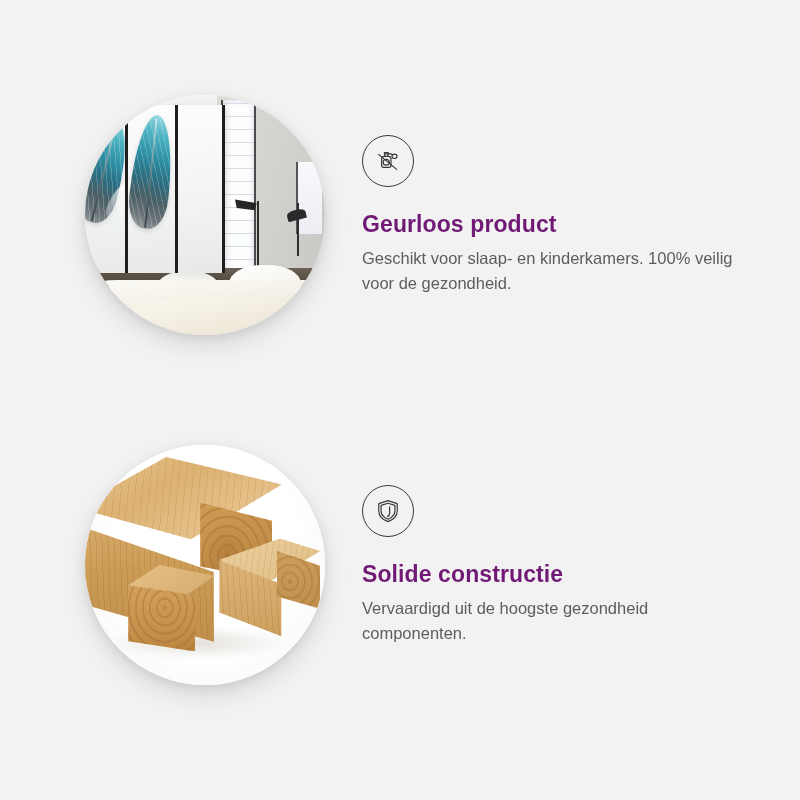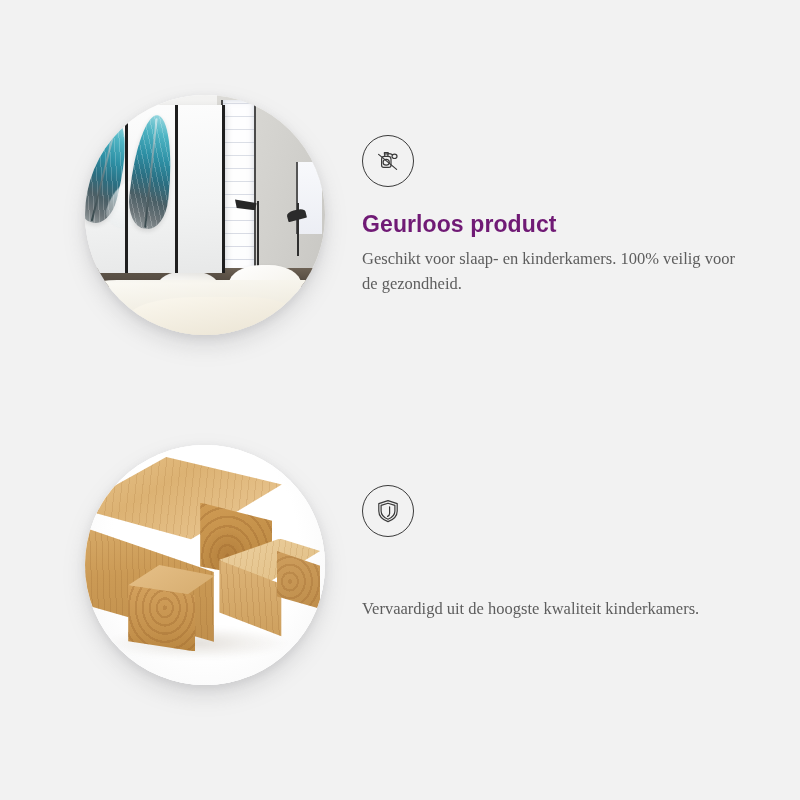--- a/index.html
+++ b/index.html
@@ -416,21 +416,20 @@
   .feature-title--solid { top: 166px; }
 
   .feature-desc {
     position: absolute;
     left: 362px;
     width: 392px;
     font-size: 16.5px;
     line-height: 25px;
     color: #5d5d5d;
     margin: 0;
-    font-family: Liberation Serif, serif;
   }
   .feature-desc--scent { top: 201px; }
   .feature-desc--solid { top: 201px; }
 </style>
 </head>
 <body>
 
 <div class="page">
 
   <section class="feature feature--scent">
@@ -520,18 +519,19 @@
                    C9.6 23.6 5.8 19.9 5.8 14.9 L5.8 7.6 Z" stroke-width="1.2"></path>
 
           <path d="M15 7.2 L21.9 9.4 L21.9 15.0 C21.9 18.8 19.0 21.6 15 23.2
                    C11.0 21.6 8.1 18.8 8.1 15.0 L8.1 9.4 Z" stroke-width="1.2"></path>
 
           <path d="M16.6 10.8 L16.6 17.6 C16.6 19.0 15.8 19.9 14.6 20.4" stroke-width="1.2"></path>
         </g>
       </svg>
     </div>
 
-
-    <p class="feature-desc feature-desc--solid">Vervaardigd uit de hoogste kwaliteit kinderkamers.</p>
+    <h2 class="feature-title feature-title--solid">Solide constructie</h2>
+
+    <p class="feature-desc feature-desc--solid">Vervaardigd uit de hoogste gezondheid componenten.</p>
 
   </section>
 
 </div>
 
 </body></html>

